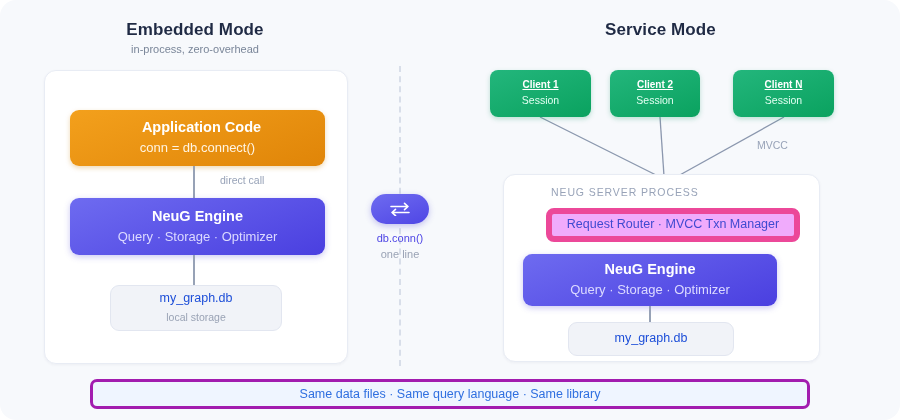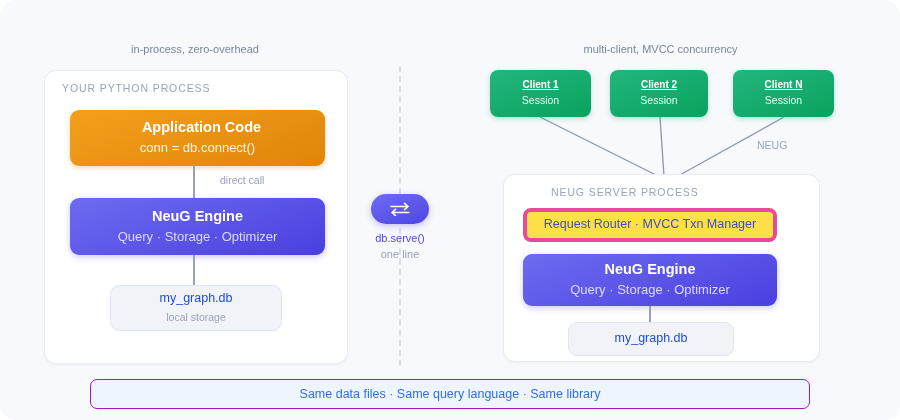--- a/index.html
+++ b/index.html
@@ -95,23 +95,24 @@
   .node-green .t2 { font-size: 10.5px; color: #e2fff2; margin-top: 1px; }
 
   .node-storage {
     background: #f1f3f8;
     border: 1px solid #e2e6f0;
   }
   .node-storage .t1 { font-size: 12.5px; font-weight: normal; color: #1d4ed8; }
   .node-storage .t2 { font-size: 10.5px; color: #9aa3b5; }
 
   .node-router {
-    background: #fde047;
-    border: 4px solid #ec4899;
+    background: #f0abfc;
+    border: 6px solid #ec4899;
     border-radius: 8px;
+    margin-left: 23px;
   }
   .node-router .t1 { font-size: 12.5px; font-weight: normal; color: #3f4ad0; }
 
   
   .vline {
     position: absolute;
     width: 2px;
     background: #97a2b6;
   }
   .edge-label {
@@ -174,21 +175,21 @@
 
   
   .footer {
     position: absolute;
     left: 90px;
     top: 379px;
     width: 720px;
     height: 30px;
     border-radius: 7px;
     background: #eff5ff;
-    border: 1px solid #a21caf;
+    border: 3px solid #a21caf;
     display: flex;
     align-items: center;
     justify-content: center;
     box-sizing: border-box;
   }
   .footer span {
     font-size: 12.5px;
     color: #2f6fe0;
   }
 </style>
@@ -196,24 +197,24 @@
 <body>
 
 <div class="page">
 
   <svg class="svg-lines">
     <line x1="540" y1="117" x2="658" y2="176" stroke="#8b97ae" stroke-width="1.3"></line>
     <line x1="660" y1="117" x2="664" y2="176" stroke="#8b97ae" stroke-width="1.3"></line>
     <line x1="784" y1="117" x2="678" y2="176" stroke="#8b97ae" stroke-width="1.3"></line>
   </svg>
 
+  <div class="col-title" style="left:44px; top:20px; width:302px;">Embedded Mode</div>
   <div class="col-sub" style="left:44px; top:43px; width:302px;">in-process, zero-overhead</div>
 
   <div class="panel" style="left:44px; top:70px; width:302px; height:292px;"></div>
-  <div class="panel-label" style="left:62px; top:82px;">YOUR PYTHON PROCESS</div>
 
   <div class="node node-orange" style="left:70px; top:110px; width:255px; height:56px;">
     <span class="t1">Application Code</span>
     <span class="t2">conn = db.connect()</span>
   </div>
 
   <div class="vline" style="left:193px; top:166px; height:32px;"></div>
   <div class="edge-label" style="left:220px; top:174px;">direct call</div>
 
   <div class="node node-purple" style="left:70px; top:198px; width:255px; height:57px;">
@@ -229,39 +230,39 @@
   </div>
 
   <div class="divider"></div>
 
   <div class="bridge-pill">
     <svg width="22" height="14" viewBox="0 0 22 14" aria-hidden="true">
       <path d="M2 4.5 H19 M15.5 1.3 L19 4.5 L15.5 7.7" fill="none" stroke="#ffffff" stroke-width="1.6" stroke-linecap="round" stroke-linejoin="round"></path>
       <path d="M20 10.5 H3 M6.5 7.3 L3 10.5 L6.5 13.7" fill="none" stroke="#ffffff" stroke-width="1.6" stroke-linecap="round" stroke-linejoin="round"></path>
     </svg>
   </div>
-  <div class="bridge-cap">db.serve()</div>
+  <div class="bridge-cap">db.conn()</div>
   <div class="bridge-cap2">one line</div>
 
-  <div class="col-sub" style="left:503px; top:43px; width:315px;">multi-client, MVCC concurrency</div>
+  <div class="col-title" style="left:503px; top:20px; width:315px;">Service Mode</div>
 
   <div class="node node-green" style="left:490px; top:70px; width:101px; height:47px;">
     <span class="t1">Client 1</span>
     <span class="t2">Session</span>
   </div>
-  <div class="node node-green" style="left:610px; top:70px; width:98px; height:47px;">
+  <div class="node node-green" style="left:610px; top:70px; width:90px; height:47px;">
     <span class="t1">Client 2</span>
     <span class="t2">Session</span>
   </div>
   <div class="node node-green" style="left:733px; top:70px; width:101px; height:47px;">
     <span class="t1">Client N</span>
     <span class="t2">Session</span>
   </div>
 
-  <div class="edge-label" style="left:757px; top:139px;">NEUG</div>
+  <div class="edge-label" style="left:757px; top:139px;">MVCC</div>
 
   <div class="panel" style="left:503px; top:174px; width:315px; height:186px;"></div>
   <div class="panel-label" style="left:521px; top:186px;padding-left:30px;">NEUG SERVER PROCESS</div>
 
   <div class="node node-router" style="left:523px; top:208px; width:254px; height:34px;">
     <span class="t1">Request Router · MVCC Txn Manager</span>
   </div>
 
   <div class="node node-purple" style="left:523px; top:254px; width:254px; height:52px;">
     <span class="t1">NeuG Engine</span>

